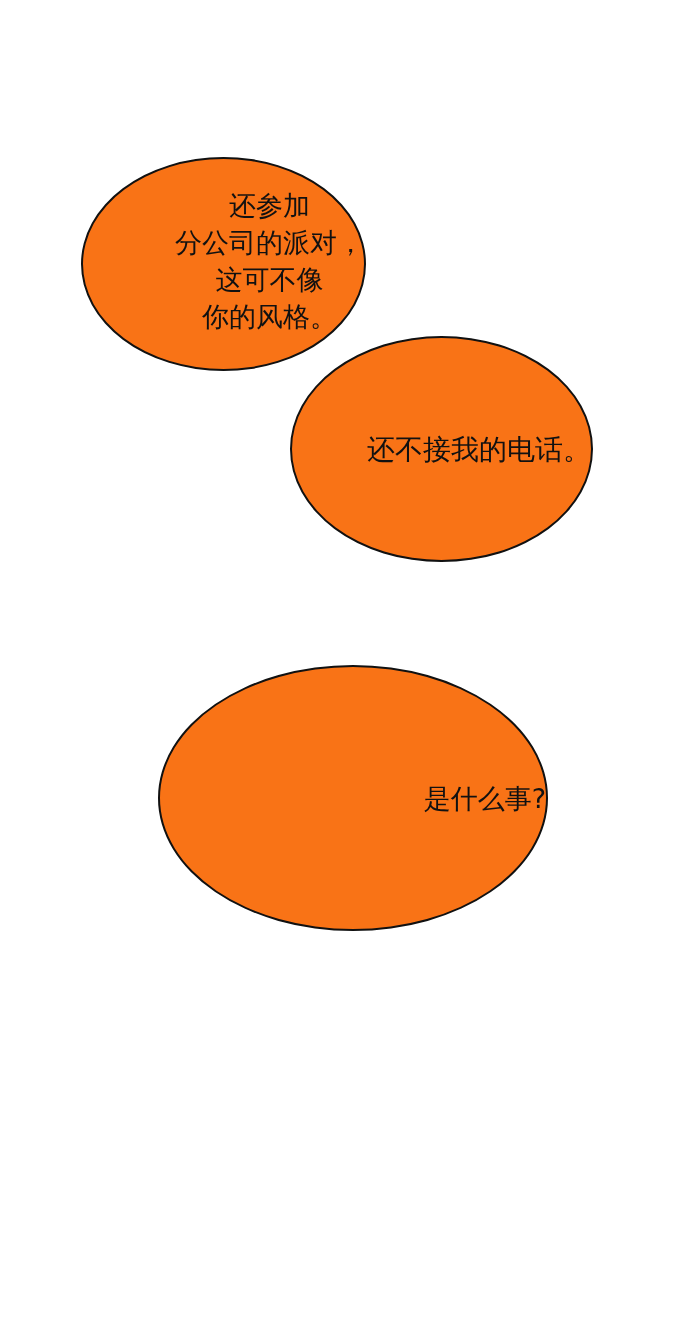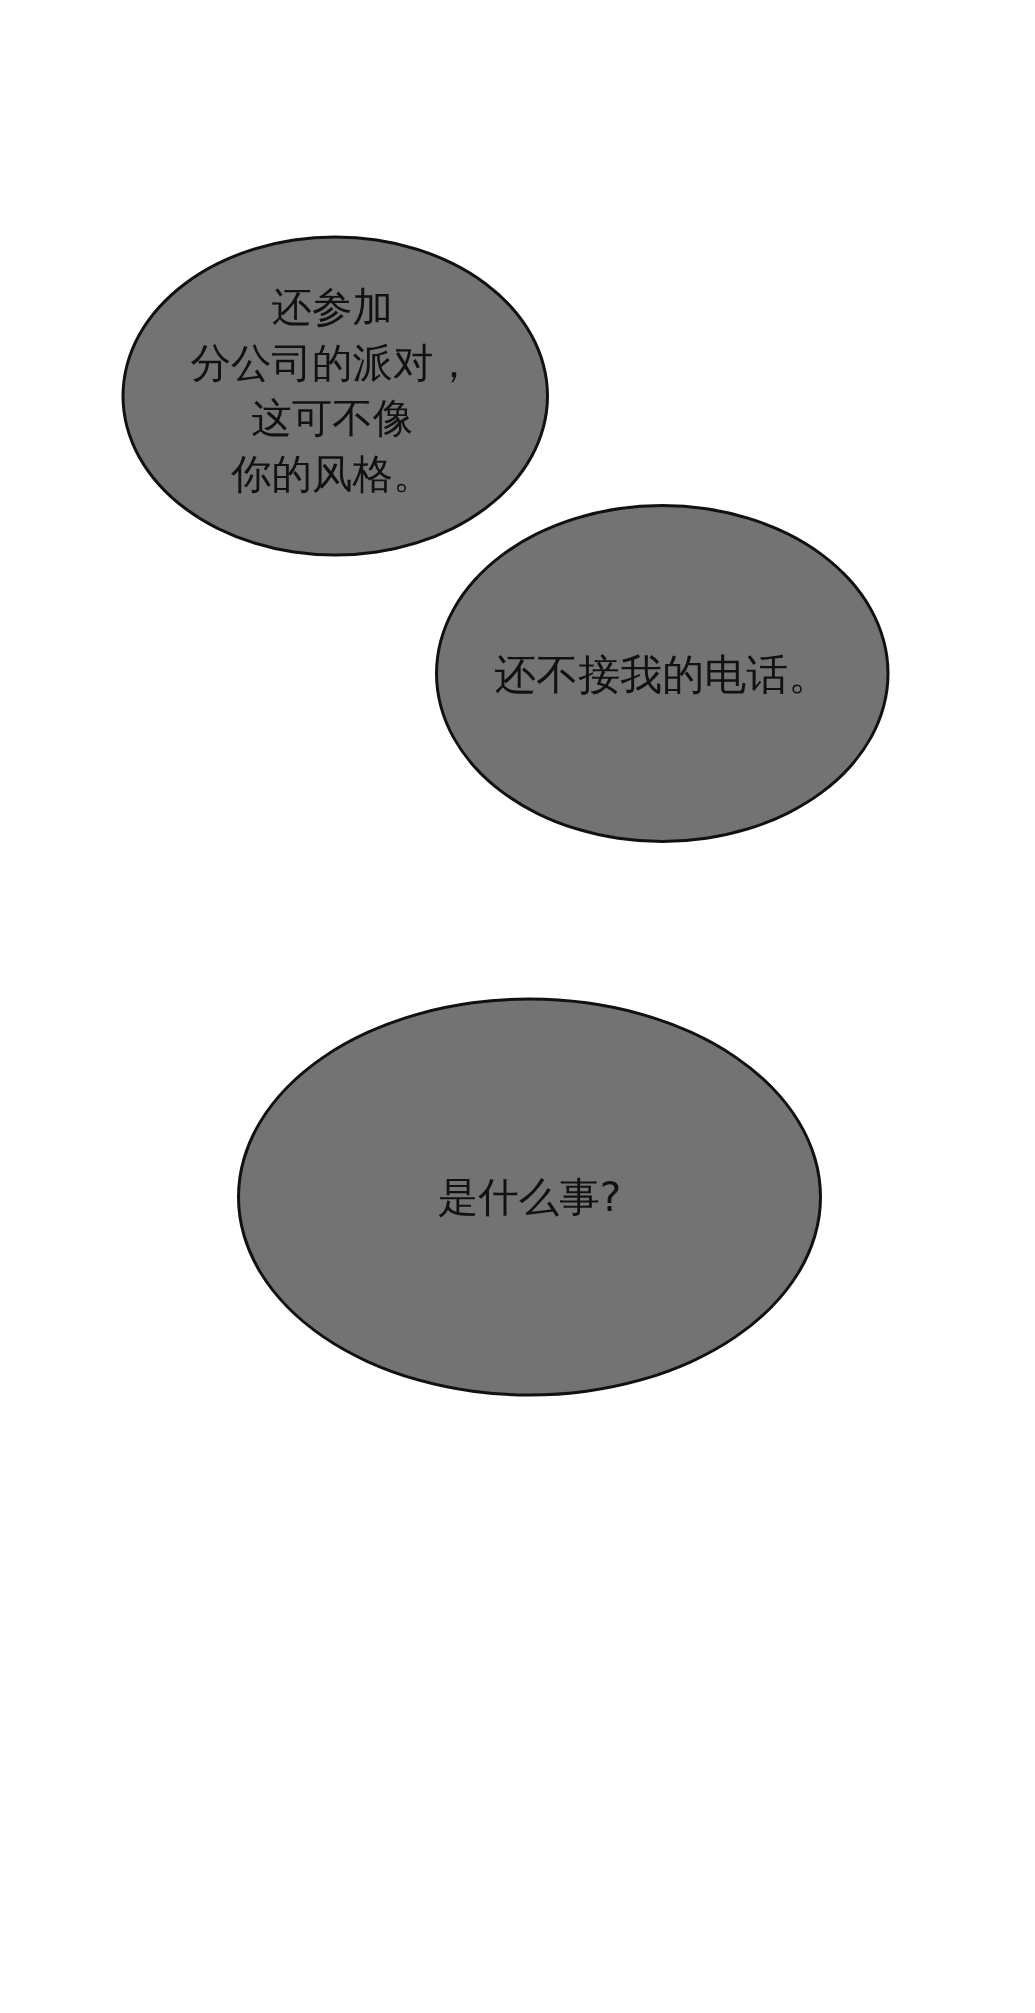--- a/index.html
+++ b/index.html
@@ -12,24 +12,24 @@
       width: 690px;
       height: 1342px;
       background: #ffffff;
       overflow: hidden;
     }
     .bubble {
       position: absolute;
       box-sizing: border-box;
       border: 2.5px solid #111111;
       border-radius: 50%;
-      background: #737373;
+      background: #f97316;
       display: flex;
       align-items: center;
-      justify-content: center;
+      justify-content: flex-end;
       text-align: center;
       color: #111111;
       font-family: "DejaVu Sans", sans-serif;
       font-size: 27px;
       line-height: 37px;
     }
     .bubble-text {
       white-space: pre-line;
     }
     #bubble-1 {

